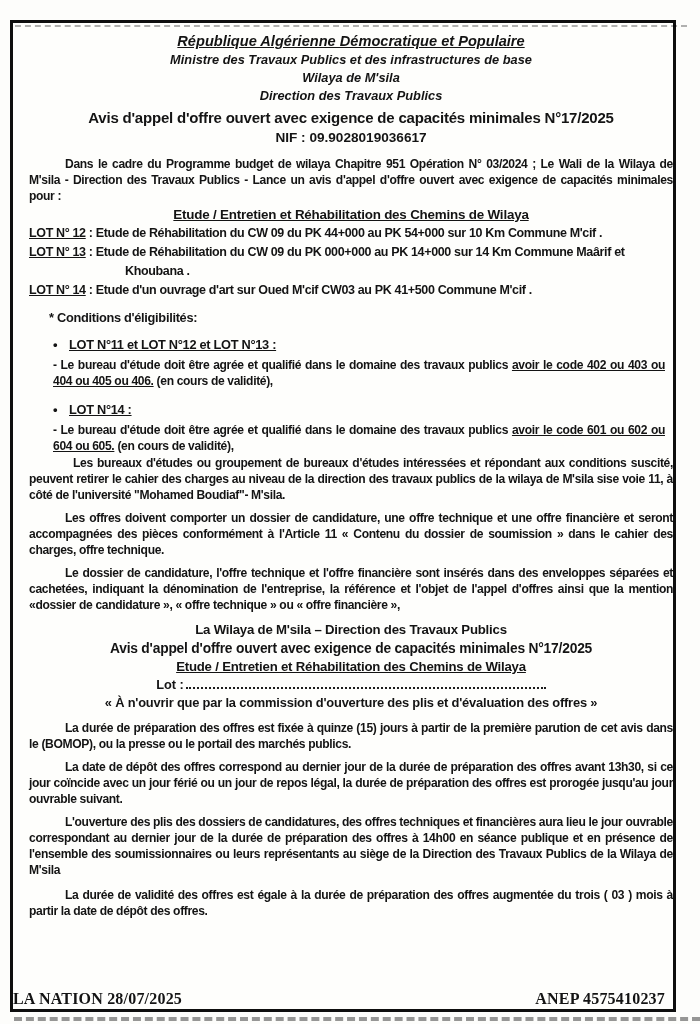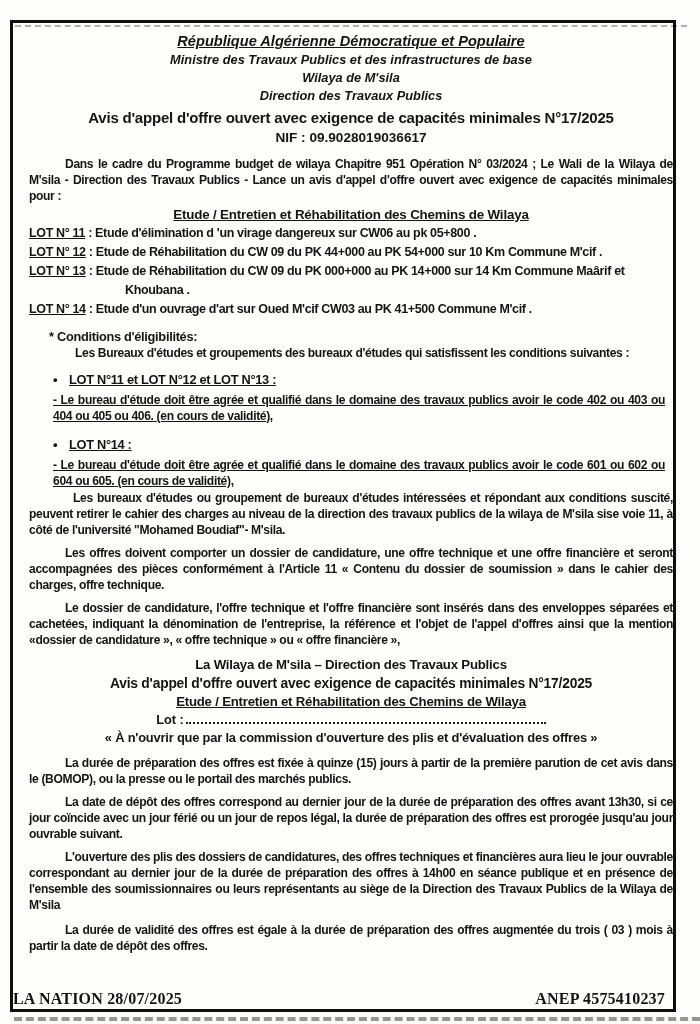--- a/index.html
+++ b/index.html
@@ -28,21 +28,21 @@
   .u{text-decoration:underline;}
   .subject{font-size:13.4px;font-weight:bold;text-decoration:underline;line-height:18px;margin-top:2px;letter-spacing:-.2px;}
   .lot-row{font-size:12.5px;font-weight:bold;line-height:19px;letter-spacing:-.35px;}
   .lot-row .lbl{text-decoration:underline;}
   .lot-cont{margin-left:96px;}
   .cond-title{font-size:12.8px;font-weight:bold;margin:10px 0 0 20px;line-height:16px;letter-spacing:-.3px;}
   .cond-intro{font-size:12.1px;font-weight:bold;line-height:16px;letter-spacing:-.35px;padding-left:46px;}
   .bullet-row{display:flex;margin:11px 0 0 24px;align-items:baseline;}
   .bullet-glyph{font-size:13px;font-weight:bold;width:16px;flex:0 0 16px;}
   .elig-head{font-size:12.8px;font-weight:bold;text-decoration:underline;line-height:16px;letter-spacing:-.3px;}
-  .elig-body{margin:4px 8px 0 24px;text-decoration:underline;}
+  .elig-body{margin:4px 8px 0 24px;}
   .mention{margin-top:8px;}
   .mention-l1{font-size:13.2px;font-weight:bold;line-height:18px;letter-spacing:-.2px;}
   .mention-l2{font-size:13.8px;font-weight:bold;line-height:19px;letter-spacing:-.2px;}
   .mention-l3{font-size:13.2px;font-weight:bold;text-decoration:underline;line-height:18px;letter-spacing:-.2px;}
   .lot-fill{font-size:12.8px;font-weight:bold;line-height:18px;}
   .dots{display:inline-block;width:360px;height:10px;border-bottom:2px dotted #1c1c1c;margin-left:2px;}
   .warning{font-size:12.9px;font-weight:bold;line-height:18px;letter-spacing:-.2px;}
   .footer{
     position:absolute;left:0;right:8px;bottom:1px;display:flex;
     justify-content:space-between;align-items:baseline;
@@ -59,28 +59,26 @@
     <div class="c hdr-l1">République Algérienne Démocratique et Populaire</div>
     <div class="c hdr-sm">Ministre des Travaux Publics et des infrastructures de base</div>
     <div class="c hdr-sm">Wilaya de M'sila</div>
     <div class="c hdr-sm">Direction des Travaux Publics</div>
     <div class="c hdr-title">Avis d'appel d'offre ouvert avec exigence de capacités minimales N°17/2025</div>
     <div class="c hdr-nif">NIF : 09.9028019036617</div>
 
     <p class="p ind" style="margin-top:9px;">Dans le cadre du Programme budget de wilaya Chapitre 951 Opération N° 03/2024 ; Le Wali de la Wilaya de M'sila - Direction des Travaux Publics - Lance un avis d'appel d'offre ouvert avec exigence de capacités minimales pour :</p>
     <div class="c subject">Etude / Entretien et Réhabilitation des Chemins de Wilaya</div>
 
-    <div class="lot-row"><span class="lbl">LOT N° 11</span><span> : </span><span>Etude d'élimination d 'un virage dangereux sur CW06 au pk 05+800 .</span></div>
     <div class="lot-row"><span class="lbl">LOT N° 12</span><span> : </span><span>Etude de Réhabilitation du CW 09 du PK 44+000 au PK 54+000 sur 10 Km Commune M'cif .</span></div>
     <div class="lot-row"><span class="lbl">LOT N° 13</span><span> : </span><span>Etude de Réhabilitation du CW 09 du PK 000+000 au PK 14+000 sur 14 Km Commune Maârif et</span></div>
     <div class="lot-row lot-cont"><span>Khoubana .</span></div>
     <div class="lot-row"><span class="lbl">LOT N° 14</span><span> : </span><span>Etude d'un ouvrage d'art sur Oued M'cif CW03 au PK 41+500 Commune M'cif .</span></div>
 
     <div class="cond-title">* Conditions d'éligibilités:</div>
-    <div class="cond-intro">Les Bureaux d'études et groupements des bureaux d'études qui satisfissent les conditions suivantes :</div>
 
     <div class="bullet-row">
       <span class="bullet-glyph">•</span>
       <span class="elig-head">LOT N°11 et LOT N°12 et LOT N°13 :</span>
     </div>
     <p class="p elig-body"><span>- Le bureau d'étude doit être agrée et qualifié dans le domaine des travaux publics </span><span class="u">avoir le code 402 ou 403 ou 404 ou 405 ou 406.</span><span> (en cours de validité),</span></p>
 
     <div class="bullet-row" style="margin-top:13px;">
       <span class="bullet-glyph">•</span>
       <span class="elig-head">LOT N°14 :</span>

